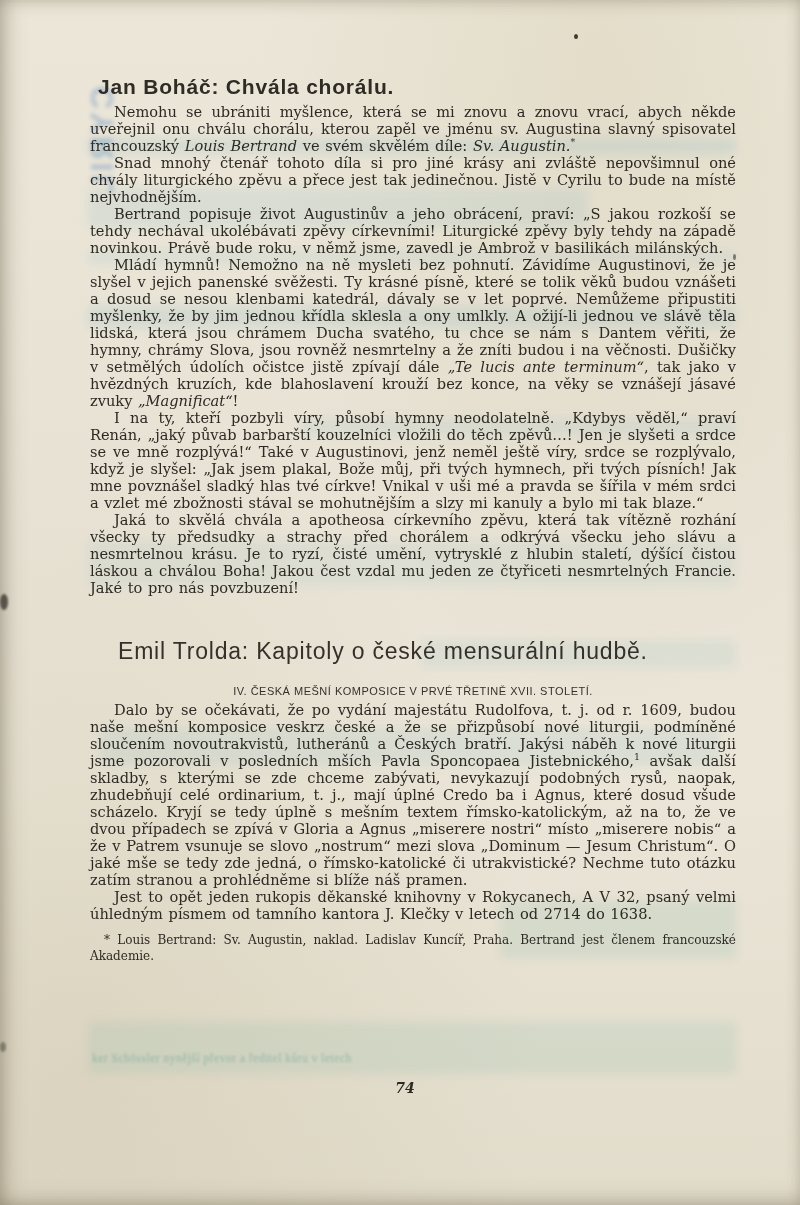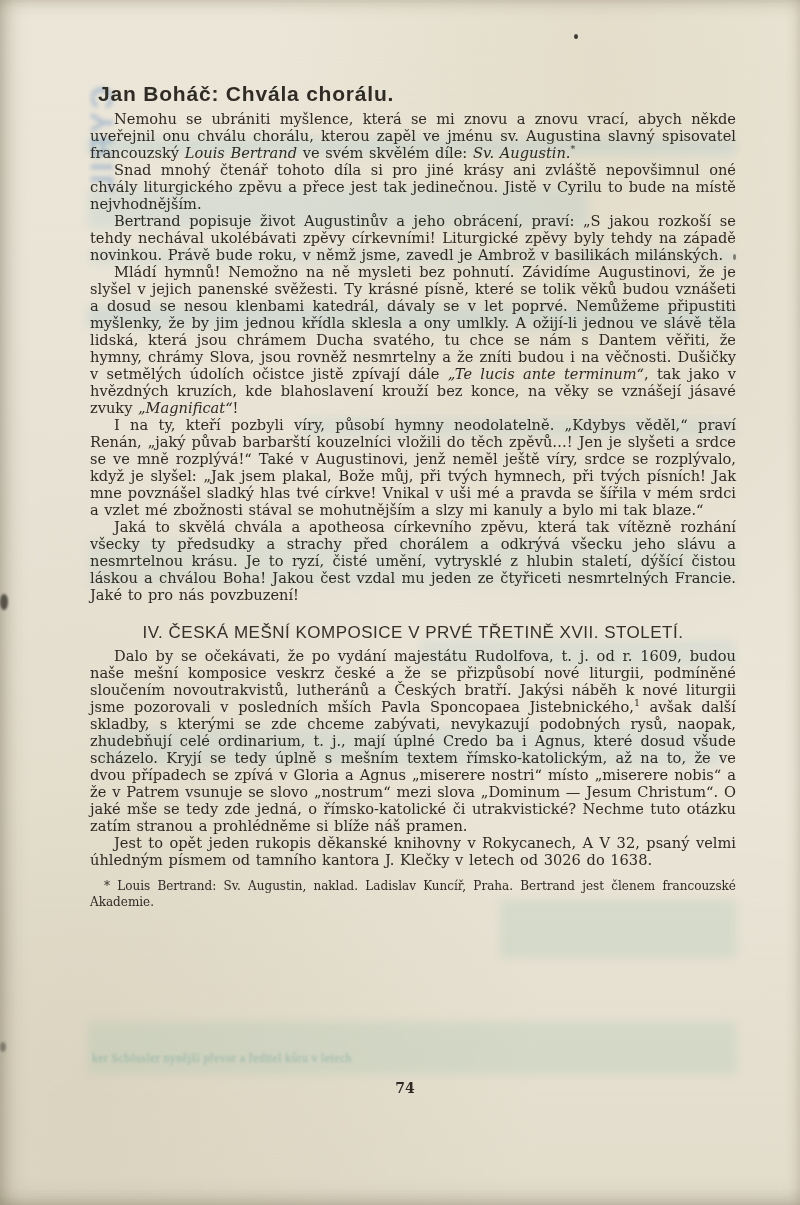--- a/index.html
+++ b/index.html
@@ -32,47 +32,47 @@
   }
   .ghost-line{
     position:absolute;z-index:0;left:92px;top:1052px;width:600px;
     color:rgba(104,158,148,0.55);
     font-family:"Liberation Serif",serif;font-size:11.5px;letter-spacing:0.5px;
     filter:blur(1.1px);
   }
   .smudge{position:absolute;z-index:1;background:#57534a;border-radius:50%;filter:blur(1.2px);}
   .speck{position:absolute;z-index:1;background:#3c3933;border-radius:50%;}
   
-  .content{position:absolute;z-index:2;left:90px;top:82px;width:646px;color:#2d2a24;}
+  .content{position:absolute;z-index:2;left:90px;top:75px;width:646px;color:#2d2a24;}
   .title1{
     font-family:"Liberation Sans",sans-serif;font-weight:700;font-size:21px;
     letter-spacing:0.8px;color:#2f2c26;margin:0 0 0 8px;
   }
   .body p{
     font-size:14.6px;line-height:17px;text-align:justify;text-indent:24px;
     margin:0;word-spacing:1px;
   }
   .body p.first{margin-top:4px;}
   sup{font-size:9.5px;line-height:0;vertical-align:super;}
   .title2{
     font-family:"Liberation Sans",sans-serif;font-weight:400;font-size:23px;
     letter-spacing:0.8px;color:#34312b;margin:42px 0 0 28px;
   }
   .section-heading{
-    font-family:"Liberation Sans",sans-serif;font-weight:400;font-size:17px;
+    font-family:"Liberation Sans",sans-serif;font-weight:400;font-size:11px;
     letter-spacing:0.5px;color:#34312b;margin:20px 0 0 0;text-align:center;
   }
   .footnotes{margin-top:11px;}
   .footnotes p{
     font-size:12px;line-height:15.5px;text-align:justify;text-indent:14px;margin:0;
     word-spacing:0.5px;
   }
   .page-number{
     position:absolute;z-index:2;left:10px;right:0;top:1080px;text-align:center;
-    font-family:"DejaVu Serif",serif;font-weight:700;font-size:14px;color:#2d2a24;
+    font-family:"DejaVu Serif",serif;font-weight:700;font-size:14px;color:#2d2a24;font-style:italic;
   }
 </style>
 </head>
 <body>
 
 <div class="page">
 
   <div class="masthead-ghost">CYRIL</div>
   <div class="band" style="left:88px;top:138px;width:648px;height:16px;"></div>
   <div class="band" style="left:88px;top:188px;width:500px;height:40px;opacity:.8;"></div>
@@ -97,25 +97,26 @@
 
     <div class="body">
       <p class="first"><span>Nemohu se ubrániti myšlence, která se mi znovu a znovu vrací, abych někde uveřejnil onu chválu chorálu, kterou zapěl ve jménu sv. Augustina slavný spisovatel francouzský </span><span style="font-style: italic;">Louis Bertrand</span><span> ve svém skvělém díle: </span><span style="font-style: italic;">Sv. Augustin.</span><sup>*</sup></p>
       <p><span>Snad mnohý čtenář tohoto díla si pro jiné krásy ani zvláště nepovšimnul oné chvály liturgického zpěvu a přece jest tak jedinečnou. Jistě v Cyrilu to bude na místě nejvhodnějším.</span></p>
       <p><span>Bertrand popisuje život Augustinův a jeho obrácení, praví: „S jakou rozkoší se tehdy nechával ukolébávati zpěvy církevními! Liturgické zpěvy byly tehdy na západě novinkou. Právě bude roku, v němž jsme, zavedl je Ambrož v basilikách milánských.</span></p>
       <p><span>Mládí hymnů! Nemožno na ně mysleti bez pohnutí. Závidíme Augustinovi, že je slyšel v jejich panenské svěžesti. Ty krásné písně, které se tolik věků budou vznášeti a dosud se nesou klenbami katedrál, dávaly se v let poprvé. Nemůžeme připustiti myšlenky, že by jim jednou křídla sklesla a ony umlkly. A ožijí-li jednou ve slávě těla lidská, která jsou chrámem Ducha svatého, tu chce se nám s Dantem věřiti, že hymny, chrámy Slova, jsou rovněž nesmrtelny a že zníti budou i na věčnosti. Dušičky v setmělých údolích očistce jistě zpívají dále </span><span style="font-style: italic;">„Te lucis ante terminum“</span><span>, tak jako v hvězdných kruzích, kde blahoslavení krouží bez konce, na věky se vznášejí jásavé zvuky </span><span style="font-style: italic;">„Magnificat“</span><span>!</span></p>
       <p><span>I na ty, kteří pozbyli víry, působí hymny neodolatelně. „Kdybys věděl,“ praví Renán, „jaký půvab barbarští kouzelníci vložili do těch zpěvů…! Jen je slyšeti a srdce se ve mně rozplývá!“ Také v Augustinovi, jenž neměl ještě víry, srdce se rozplývalo, když je slyšel: „Jak jsem plakal, Bože můj, při tvých hymnech, při tvých písních! Jak mne povznášel sladký hlas tvé církve! Vnikal v uši mé a pravda se šířila v mém srdci a vzlet mé zbožnosti stával se mohutnějším a slzy mi kanuly a bylo mi tak blaze.“</span></p>
       <p><span>Jaká to skvělá chvála a apotheosa církevního zpěvu, která tak vítězně rozhání všecky ty předsudky a strachy před chorálem a odkrývá všecku jeho slávu a nesmrtelnou krásu. Je to ryzí, čisté umění, vytrysklé z hlubin staletí, dýšící čistou láskou a chválou Boha! Jakou čest vzdal mu jeden ze čtyřiceti nesmrtelných Francie. Jaké to pro nás povzbuzení!</span></p>
     </div>
 
+    <h2 class="title2">Emil Trolda: Kapitoly o české mensurální hudbě.</h2>
     <h3 class="section-heading">IV. ČESKÁ MEŠNÍ KOMPOSICE V PRVÉ TŘETINĚ XVII. STOLETÍ.</h3>
 
     <div class="body">
       <p class="first"><span>Dalo by se očekávati, že po vydání majestátu Rudolfova, t. j. od r. 1609, budou naše mešní komposice veskrz české a že se přizpůsobí nové liturgii, podmíněné sloučením novoutrakvistů, lutheránů a Českých bratří. Jakýsi náběh k nové liturgii jsme pozorovali v posledních mších Pavla Sponcopaea Jistebnického,</span><sup>1</sup><span> avšak další skladby, s kterými se zde chceme zabývati, nevykazují podobných rysů, naopak, zhudebňují celé ordinarium, t. j., mají úplné Credo ba i Agnus, které dosud všude scházelo. Kryjí se tedy úplně s mešním textem římsko-katolickým, až na to, že ve dvou případech se zpívá v Gloria a Agnus „miserere nostri“ místo „miserere nobis“ a že v Patrem vsunuje se slovo „nostrum“ mezi slova „Dominum — Jesum Christum“. O jaké mše se tedy zde jedná, o římsko-katolické či utrakvistické? Nechme tuto otázku zatím stranou a prohlédněme si blíže náš pramen.</span></p>
-      <p><span>Jest to opět jeden rukopis děkanské knihovny v Rokycanech, A V 32, psaný velmi úhledným písmem od tamního kantora J. Klečky v letech od 3026 do 1638.</span></p>
+      <p><span>Jest to opět jeden rukopis děkanské knihovny v Rokycanech, A V 32, psaný velmi úhledným písmem od tamního kantora J. Klečky v letech od 2714 do 1638.</span></p>
     </div>
 
     <div class="footnotes">
       <p><span>* </span><span style="">Louis Bertrand: Sv. Augustin,</span><span> naklad. Ladislav Kuncíř, Praha. Bertrand jest členem francouzské Akademie.</span></p>
     </div>
 
   </div>
 
   <div class="page-number">74</div>
 

